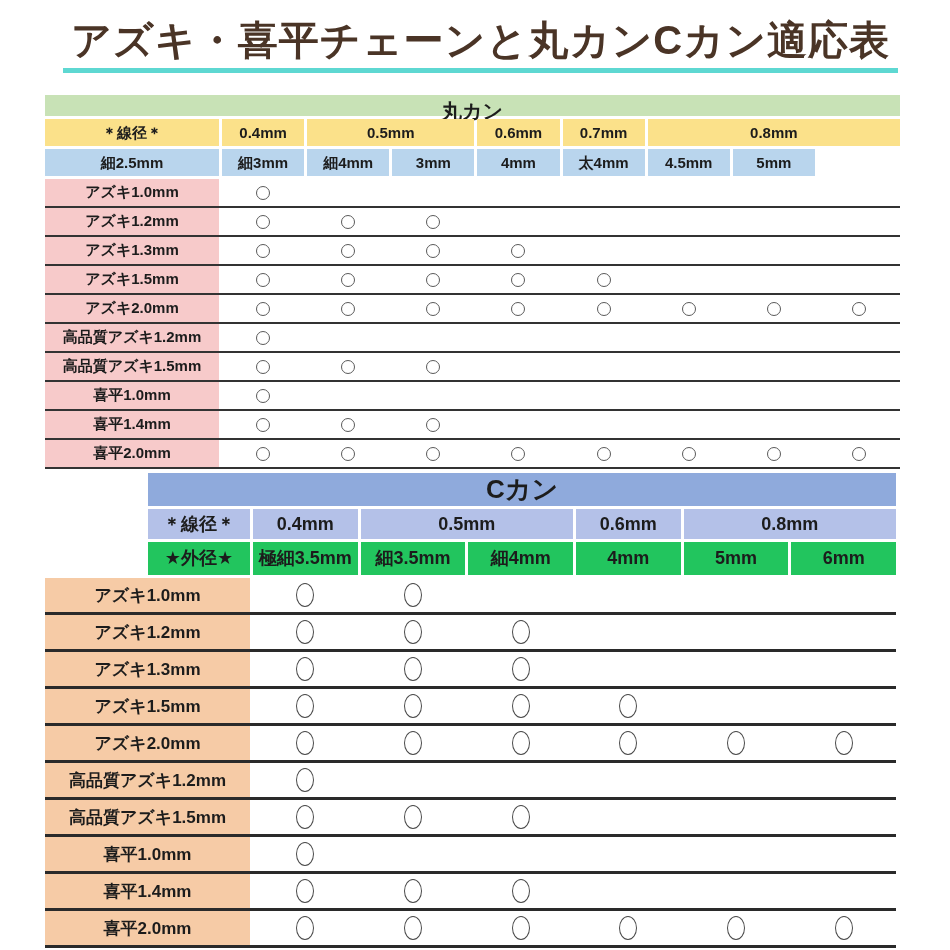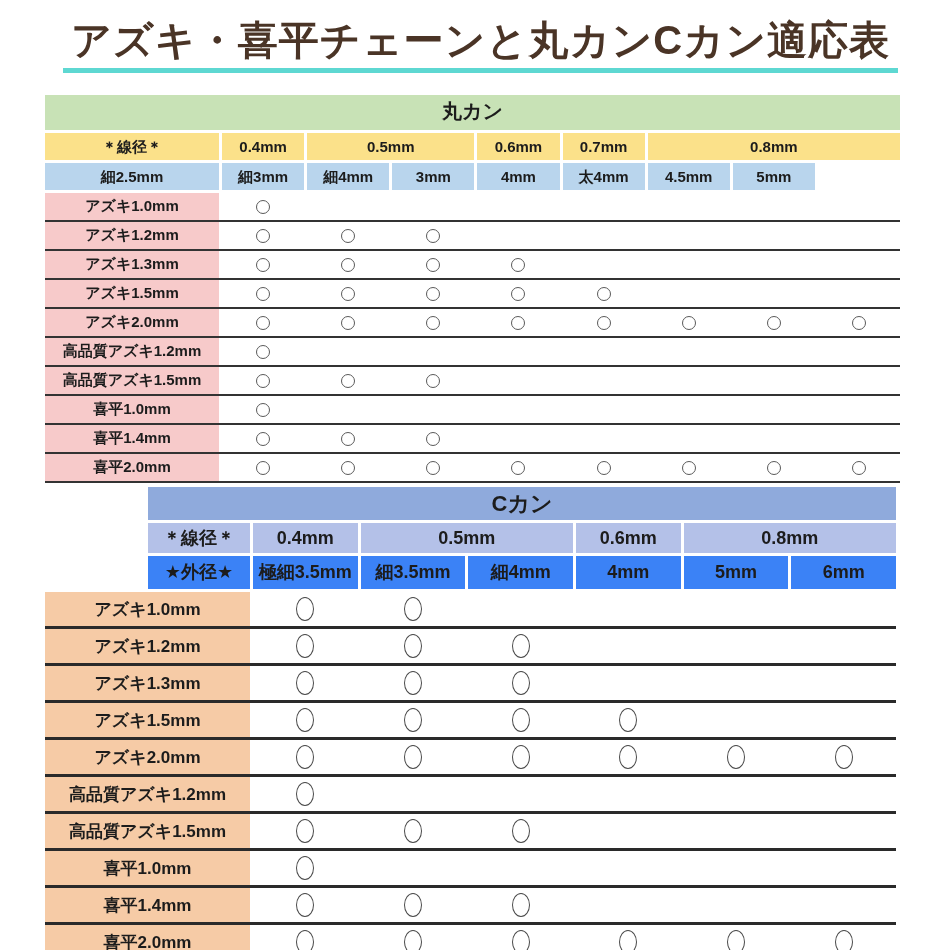--- a/index.html
+++ b/index.html
@@ -10,21 +10,21 @@
   .title-wrap { text-align:center; padding-top:18px;padding-left:11px; }
   .title {
     display:inline-block; margin:0; font-size:40px; font-weight:bold;
     color:#4a3426; letter-spacing:1px; line-height:1.1;
     border-bottom:5px solid #5ed8d2; padding:0 8px 6px 8px; white-space:nowrap;
   }
 
   
   .maru { margin:22px 0 0 45px; width:855px; }
   .t1-header {
-    height:35px; line-height:33px; text-align:center; font-weight:bold;
+    height:21px; line-height:33px; text-align:center; font-weight:bold;
     font-size:20px; background:#c8e2b6; margin-bottom:3px;
   }
   .t1-grid {
     display:grid; grid-template-columns:174px repeat(8, 1fr);
     column-gap:3px; margin-bottom:3px;
   }
   .cell {
     height:27px; line-height:27px; text-align:center; font-weight:bold;
     font-size:15px; white-space:nowrap;
   }
@@ -40,29 +40,29 @@
     justify-content:center; font-weight:bold; font-size:15px; white-space:nowrap;
   }
   .mark { display:flex; align-items:center; justify-content:center; height:100%; }
   .c1 { width:14px; height:14px; border:1.5px solid #5a5a5a; border-radius:50%; box-sizing:border-box; }
 
   
   .ckan { margin-top:4px; }
   .t2-head-block { margin-left:148px; width:748px; }
   .t2-header {
     height:33px; line-height:33px; text-align:center; font-weight:bold;
-    font-size:22px; background:#8faadc; margin-bottom:3px;
+    font-size:26px; background:#8faadc; margin-bottom:3px;
   }
   .t2-grid {
     display:grid; grid-template-columns:102px repeat(6, 1fr);
     column-gap:3px; margin-bottom:3px;
   }
   .cell2 { text-align:center; font-weight:bold; font-size:18px; white-space:nowrap; }
   .t2-wire .cell2 { background:#b4c1e8; height:30px; line-height:30px; }
-  .t2-outer .cell2 { background:#3b82f6; height:33px; line-height:33px; }
+  .t2-outer .cell2 { background:#22c55e; height:33px; line-height:33px; }
   #t2-rows { margin-left:45px; width:851px; margin-top:1px; }
   .t2-row {
     display:grid; grid-template-columns:205px repeat(6, 1fr); column-gap:3px;
     height:34px; border-bottom:3px solid #2a2a2a; align-items:center;
   }
   .rlabel2 {
     background:#f6cba6; height:100%; display:flex; align-items:center;
     justify-content:center; font-weight:bold; font-size:17px; white-space:nowrap;
   }
   .c2 { width:18px; height:24px; border:1.6px solid #4a4a4a; border-radius:50%; box-sizing:border-box; }

